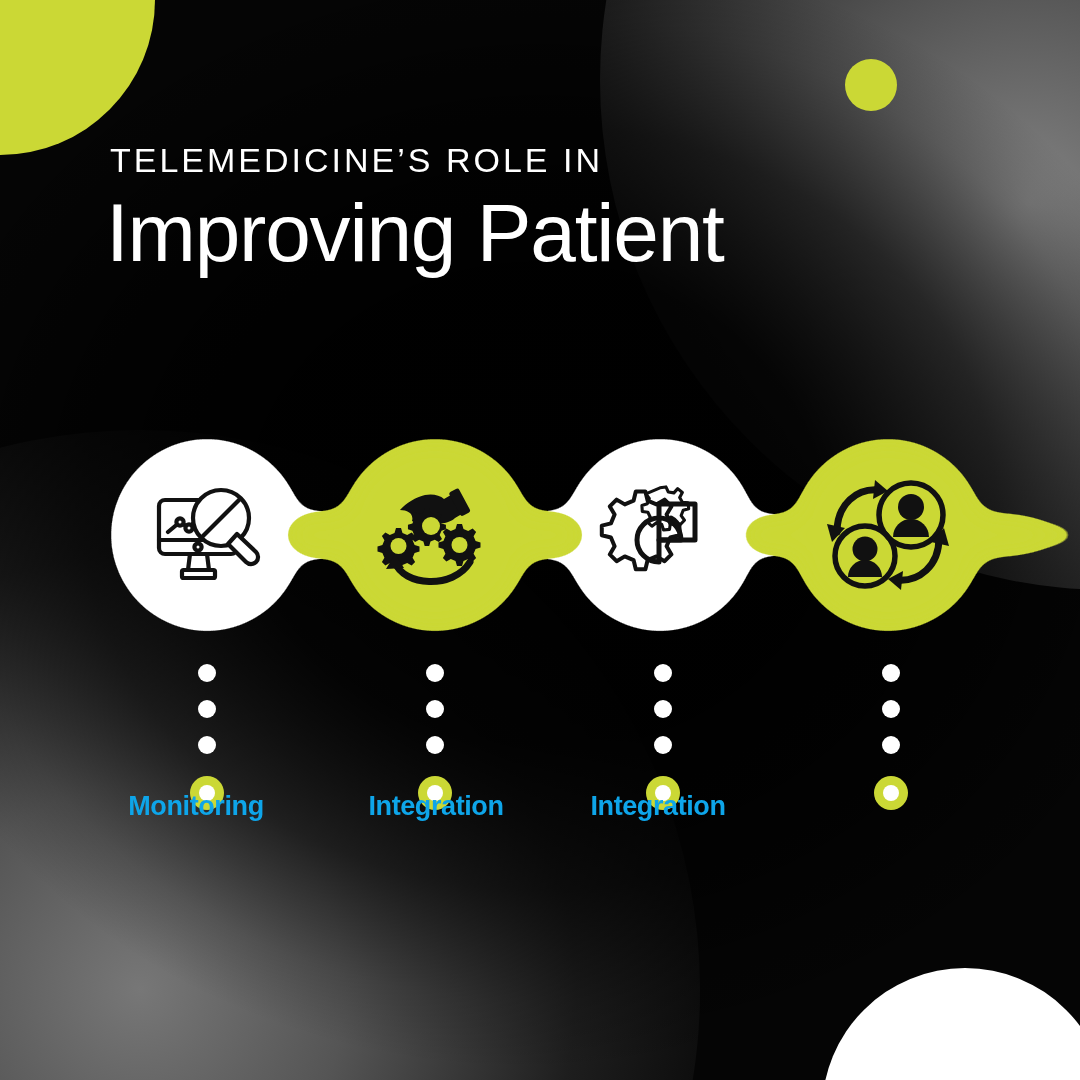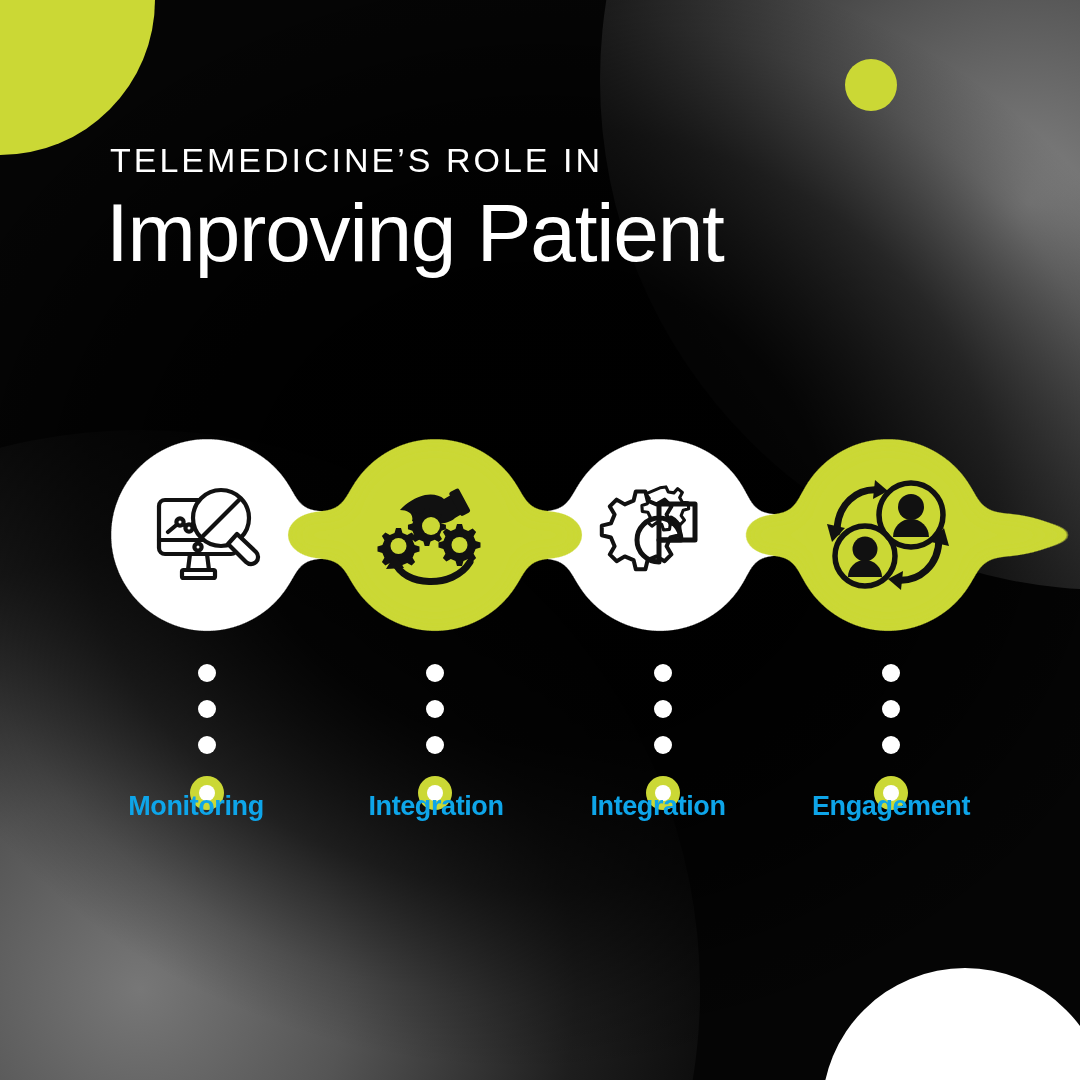--- a/index.html
+++ b/index.html
@@ -358,15 +358,14 @@
     <div class="cdot d2"></div>
     <div class="cdot d3"></div>
     <div class="cring" style="background: rgb(203, 216, 53);">
       <div class="cring-inner"></div>
     </div>
   </div>
 
   <div class="step-label" style="left:196px;">Monitoring</div>
   <div class="step-label" style="left:436px;">Integration</div>
   <div class="step-label" style="left:658px;text-align:center;">Integration</div>
-  <div class="step-label" style="left:891px;">Engagement</div>
 
 </div>
 
 </body></html>

